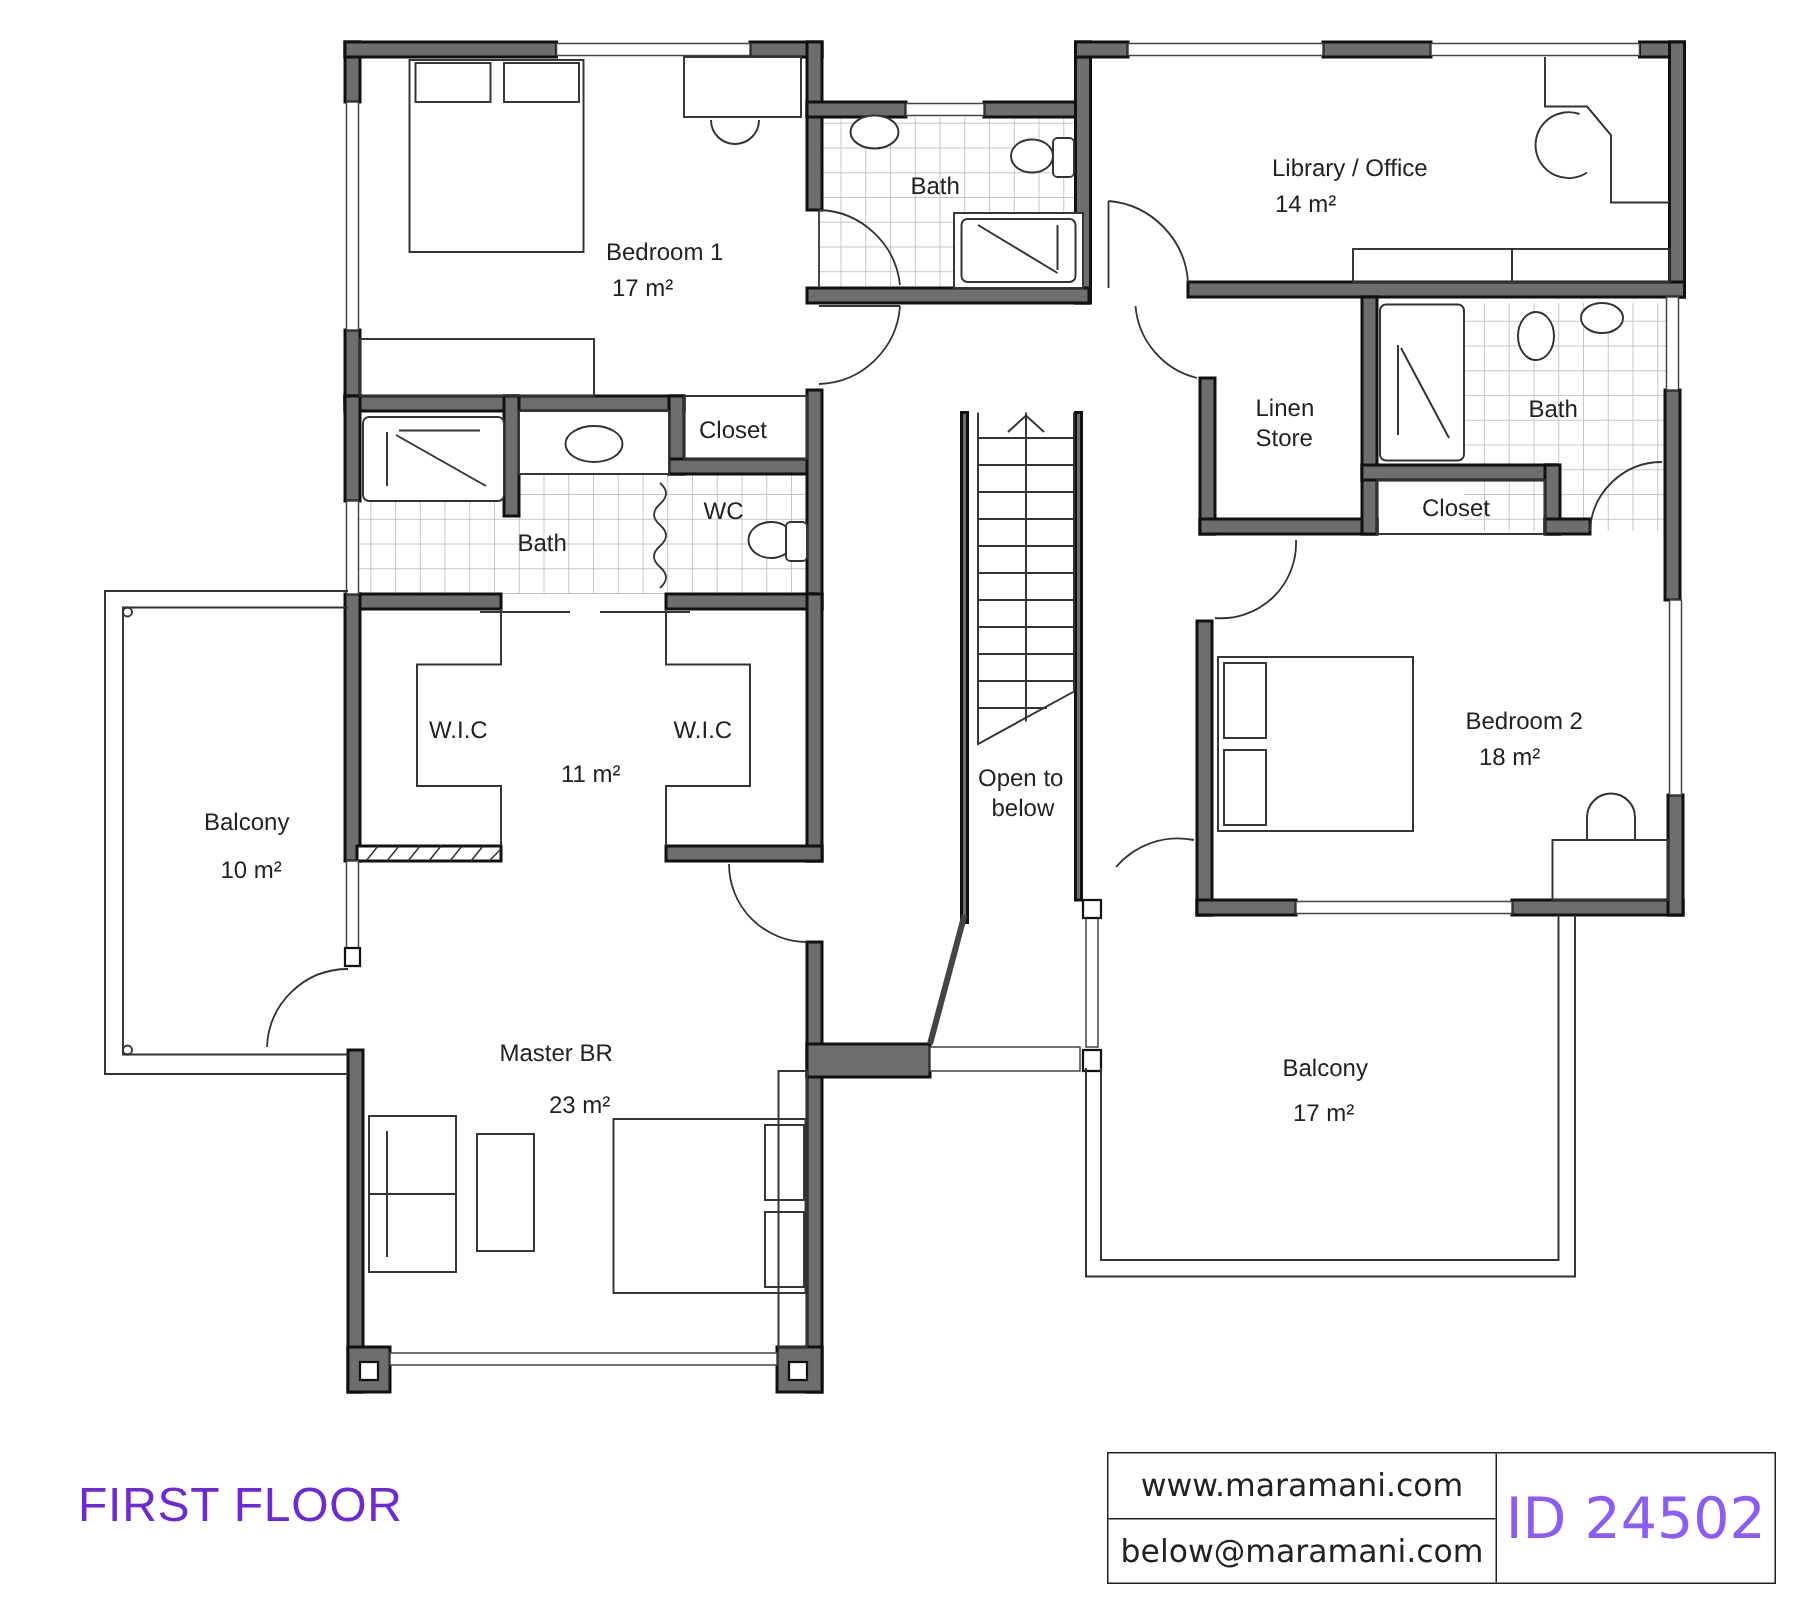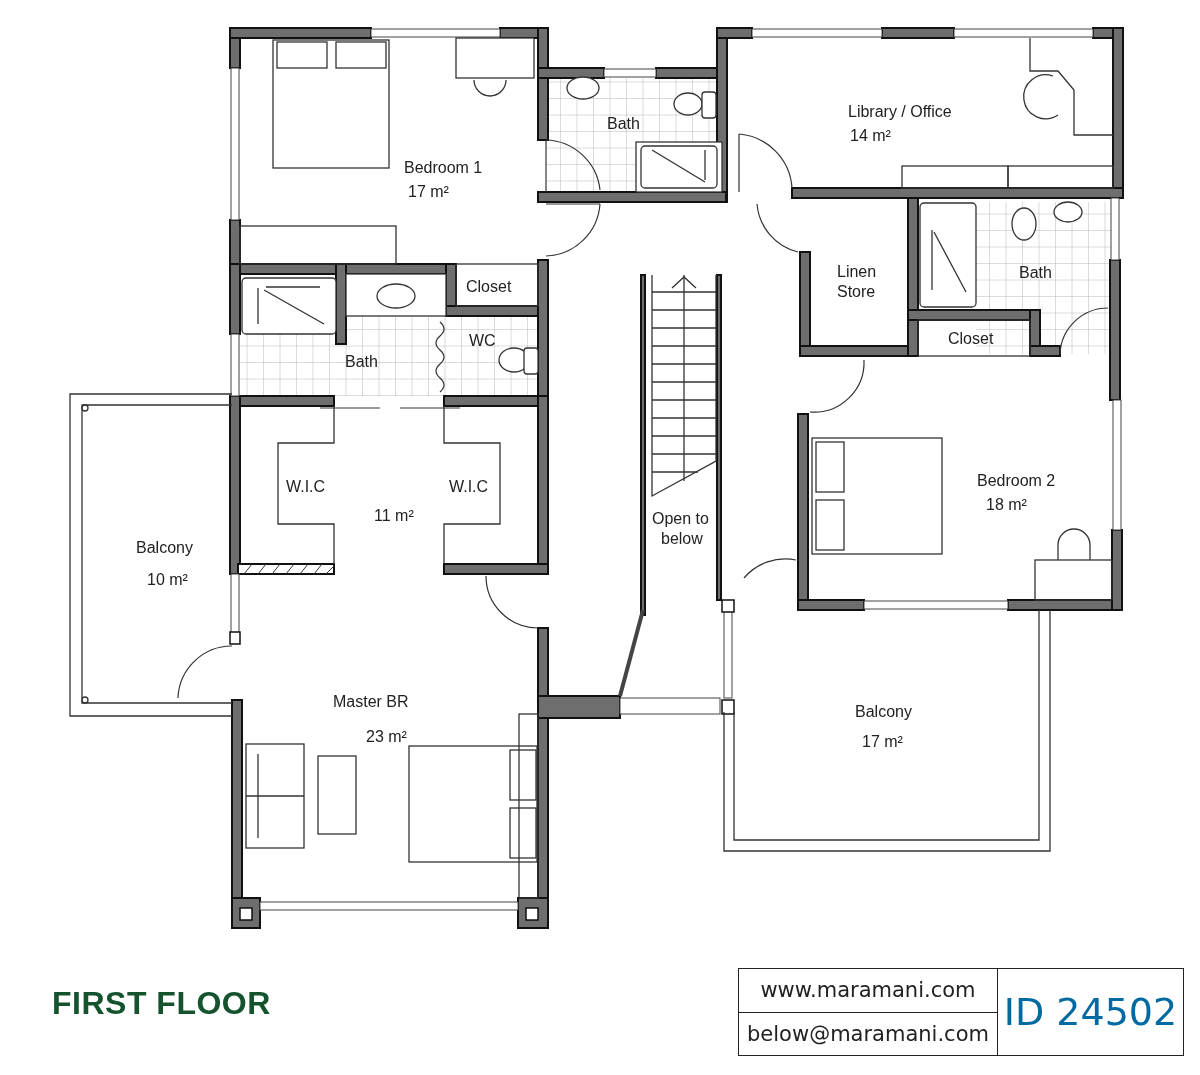--- a/index.html
+++ b/index.html
@@ -5,26 +5,26 @@
   html, body { margin: 0; padding: 0; background: #ffffff; }
   body { width: 1200px; height: 1075px; position: relative; overflow: hidden; font-family: "Liberation Sans", sans-serif; }
   #plan { position: absolute; left: 0; top: 0; width: 1200px; height: 1075px; }
   .wall { fill: #6e6e6e; stroke: #111; stroke-width: 2; }
   .thin { fill: none; stroke: #333; stroke-width: 1.3; }
   .thin2 { fill: #fff; stroke: #333; stroke-width: 1.3; }
   .win { fill: #fff; stroke: #444; stroke-width: 1; }
   .tile { stroke: #b5b5b5; stroke-width: 1; }
   .door { fill: none; stroke: #333; stroke-width: 1.2; }
   .lbl { font-family: "Liberation Sans", sans-serif; font-size: 16px; fill: #222; }
-  .title { position: absolute; left: 52px; top: 985px; font-family: "Liberation Sans", sans-serif; font-weight: bold; font-size: 32px; color: #14532d; letter-spacing: 0.5px; }
+  .title { position: absolute; left: 52px; top: 985px; font-family: "Liberation Sans", sans-serif; font-weight: normal; font-size: 32px; color: #6d28d9; letter-spacing: 0.5px; }
   .stamp { position: absolute; left: 738px; top: 968px; width: 444px; height: 86px; border: 1.5px solid #222; display: flex; }
   .stamp .left { width: 258px; border-right: 1.5px solid #222; display: flex; flex-direction: column; }
   .stamp .left div { flex: 1; display: flex; align-items: center; justify-content: center; font-family: "DejaVu Sans", sans-serif; font-size: 21px; color: #222; }
   .stamp .left div:first-child { border-bottom: 1.5px solid #222; }
-  .stamp .right { flex: 1; display: flex; align-items: center; justify-content: center; font-family: "DejaVu Sans", sans-serif; font-size: 38px; color: #0369a1; }
+  .stamp .right { flex: 1; display: flex; align-items: center; justify-content: center; font-family: "DejaVu Sans", sans-serif; font-size: 38px; color: #8b5cf6; }
 </style>
 </head>
 <body>
 
 <svg id="plan" viewBox="0 0 1200 1075" xmlns="http://www.w3.org/2000/svg">
 
   <g>
     <pattern id="tiles" width="16.5" height="16.5" patternUnits="userSpaceOnUse">
       <path d="M16.5 0 V16.5 M0 16.5 H16.5" class="tile" fill="none"></path>
     </pattern>

